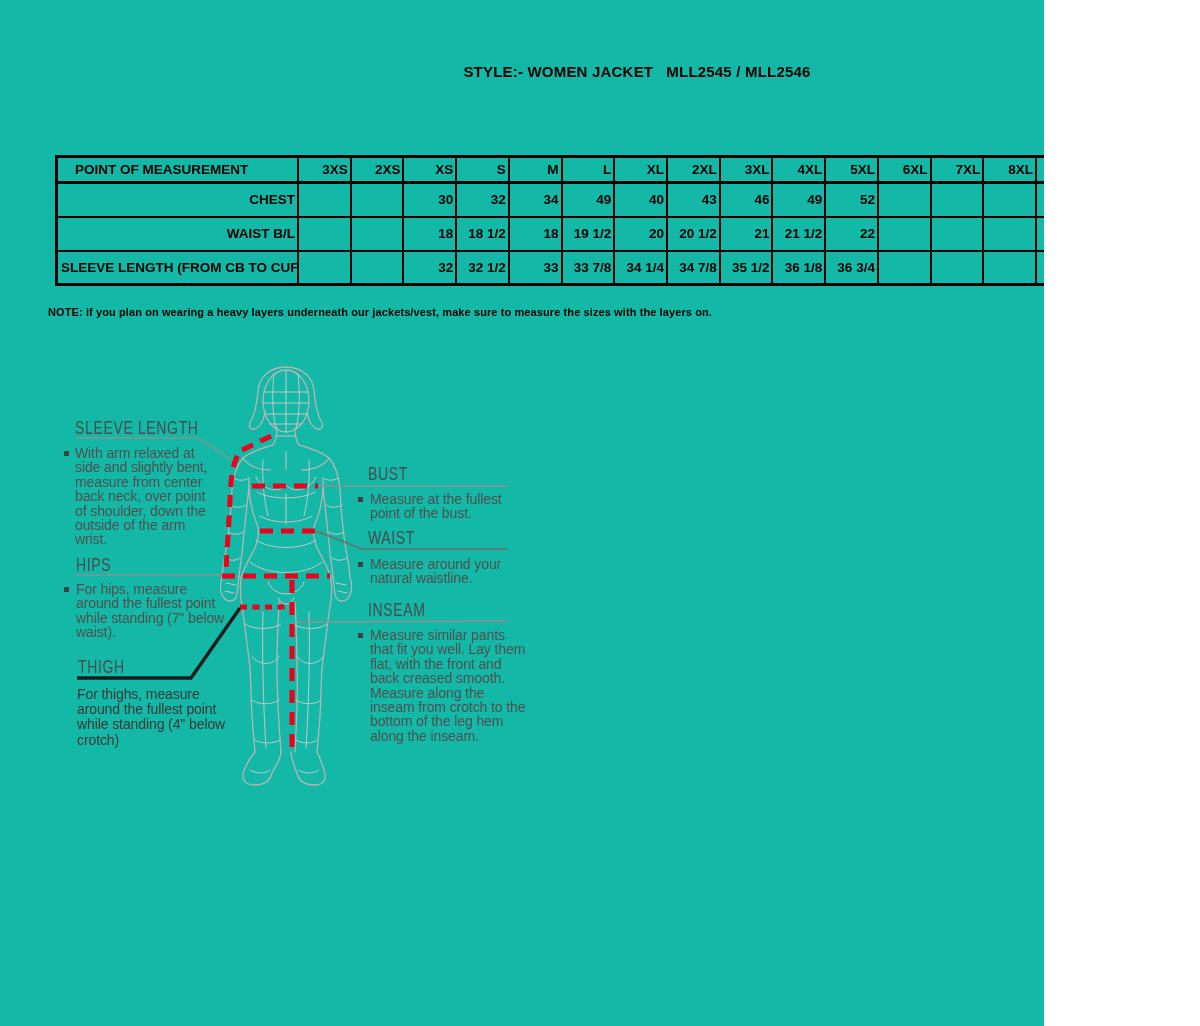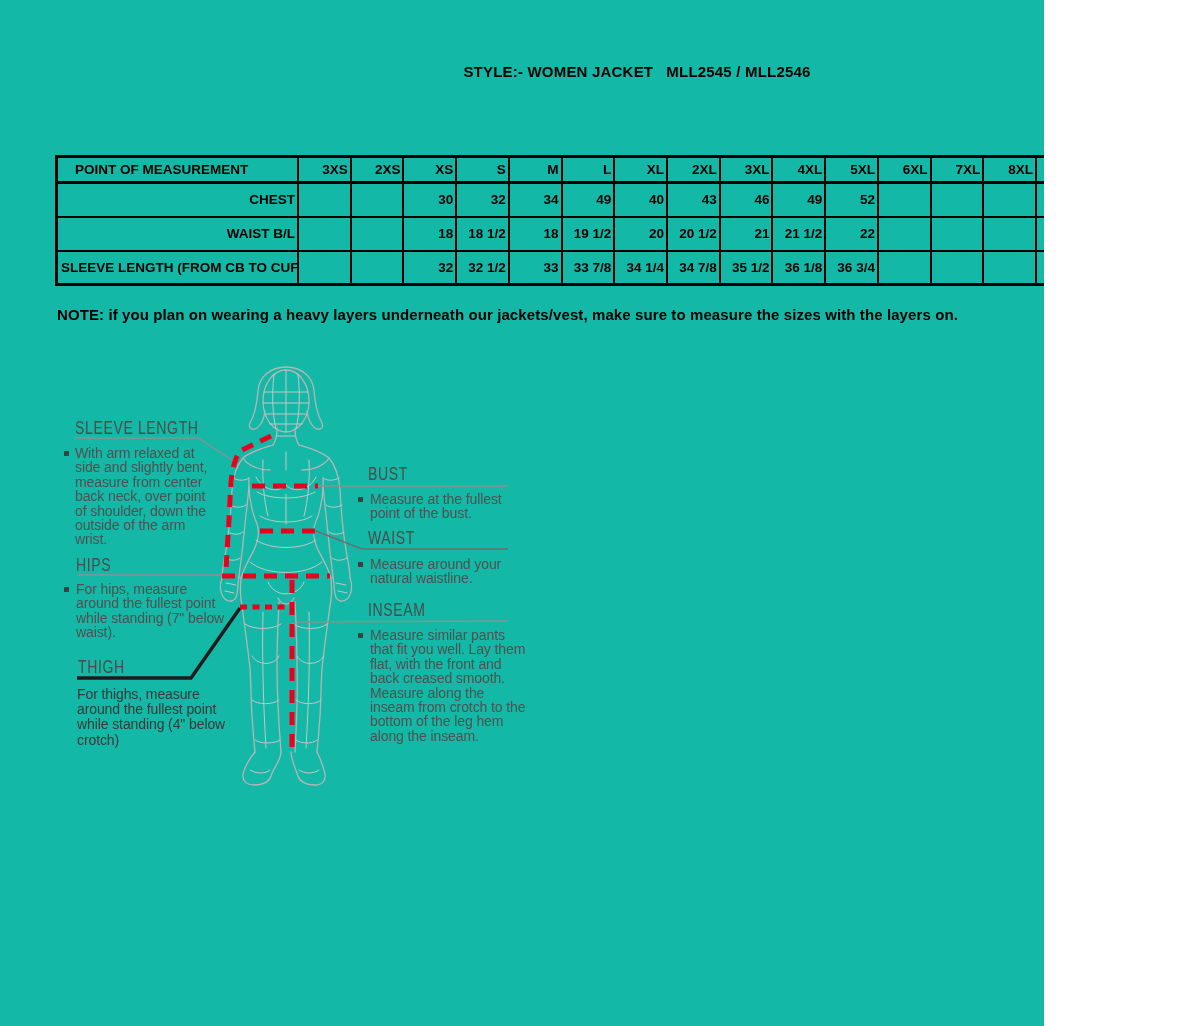--- a/index.html
+++ b/index.html
@@ -27,21 +27,21 @@
   .size-table th,.size-table td{
     border:2px solid #000;font-size:13.5px;padding:0 2px;overflow:hidden;white-space:nowrap;
   }
   .size-table thead tr{height:26px;}
   .size-table thead th{font-weight:bold;text-align:right;border-bottom:3px solid #000;}
   .size-table thead th.first-col{width:220px;text-align:left;padding-left:17px;}
   .size-table tbody tr{height:34px;}
   .size-table tbody th{font-weight:bold;text-align:right;padding-left:3px;}
   .size-table tbody td{font-weight:bold;text-align:right;}
   .note-line{
-    position:absolute;left:57px;top:306px;font-size:15px;font-weight:bold;letter-spacing:.1px;
+    position:absolute;left:48px;top:306px;font-size:11px;font-weight:bold;letter-spacing:.1px;
   }
   svg.diagram{position:absolute;left:0;top:0;pointer-events:none;}
   .fig-line{stroke:var(--figure-gray);fill:none;stroke-width:1.3;stroke-linecap:round;}
   .fig-line-light{stroke:var(--figure-gray-light);fill:none;stroke-width:1;stroke-linecap:round;}
   .red-dash{stroke:var(--dash-red);fill:none;stroke-width:5;stroke-linecap:butt;}
   .leader{stroke:var(--leader-gray);fill:none;stroke-width:1.3;}
   .leader-dark{stroke:#6e6e6e;fill:none;stroke-width:1.4;}
   .black-line{stroke:var(--line-black);fill:none;stroke-width:3.4;}
   .guide-heading{
     position:absolute;font-size:18px;letter-spacing:.8px;color:var(--heading-gray);

